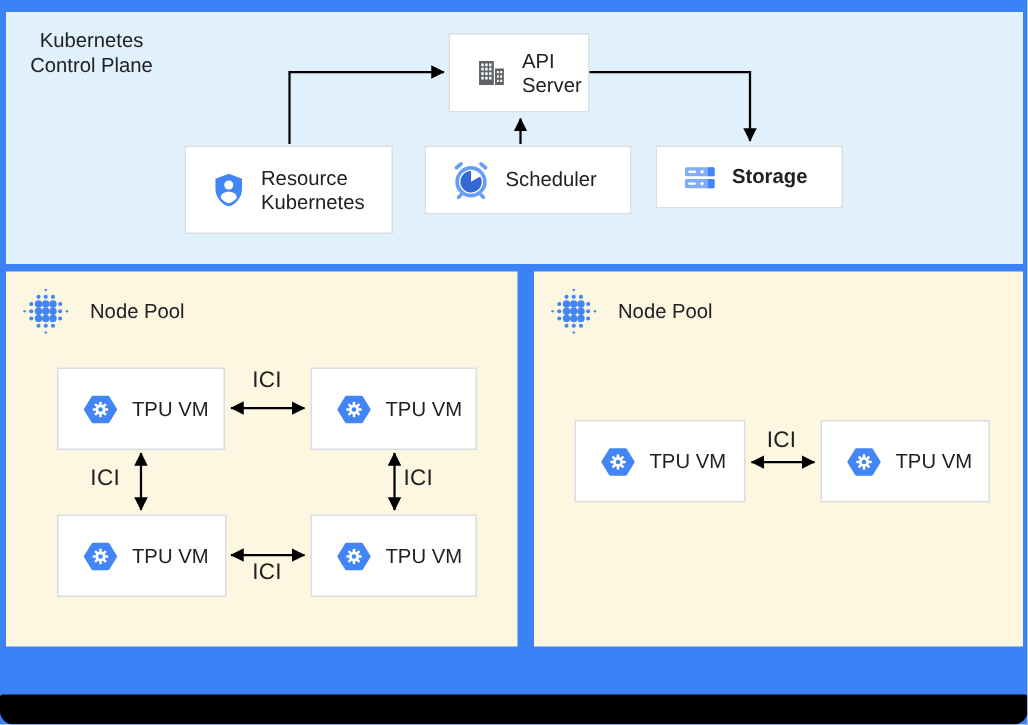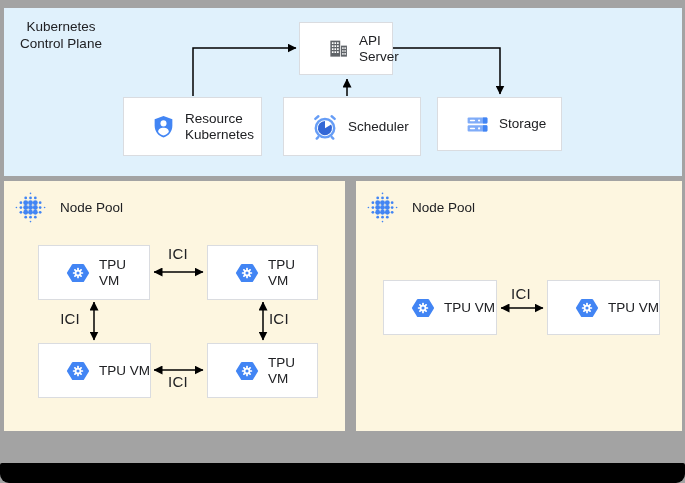--- a/index.html
+++ b/index.html
@@ -1,31 +1,31 @@
 <!DOCTYPE html>
 <html><head>
 <meta charset="utf-8">
 <style>
   html,body{margin:0;padding:0;background:#fff;}
   #canvas{
-    position:relative;width:685px;height:483px;background:#a3a3a3;overflow:hidden;
+    position:relative;width:685px;height:483px;background:#3b82f6;overflow:hidden;
     font-family:"Liberation Sans","DejaVu Sans",sans-serif;color:#202124;
   }
   .section{position:absolute;}
   .cp{left:4px;top:8px;width:678px;height:168px;background:#e0f1fc;}
   .pool-left{left:4px;top:181px;width:341px;height:250px;background:#fdf6e0;}
   .pool-right{left:356px;top:181px;width:326px;height:250px;background:#fdf6e0;}
   .cp-title{
     position:absolute;left:8px;top:10px;width:98px;text-align:center;
     font-size:13.5px;line-height:17px;color:#202124;
   }
   .box{
     position:absolute;background:#ffffff;border:1px solid #dadce0;box-sizing:border-box;
     display:flex;align-items:center;justify-content:flex-start;
-    padding-left:27px;gap:9px;
+    padding-left:16px;gap:9px;
   }
   .box .label{font-size:13.5px;line-height:16px;color:#202124;}
   .pool-header{position:absolute;left:10px;top:10px;display:flex;align-items:center;gap:13px;}
   .pool-header .label{font-size:13.5px;color:#202124;white-space:nowrap;}
   .icon{flex:0 0 auto;display:block;}
   .overlay{position:absolute;left:0;top:0;width:685px;height:483px;pointer-events:none;}
   .ici{
     position:absolute;font-size:15px;line-height:13px;color:#202124;letter-spacing:.2px;
   }
   .ici.center{text-align:center;}
@@ -131,28 +131,28 @@
       <span class="label">API Server</span>
     </div>
 
     <div class="box" style="left:119px;top:89px;width:139px;height:59px;">
       <svg class="icon" width="25" height="25">
           <use href="#sym-shield"></use>
         </svg>
       <span class="label">Resource Kubernetes</span>
     </div>
 
-    <div class="box" style="left:279px;top:89px;width:138px;height:59px;">
+    <div class="box" style="left:279px;top:89px;width:138px;height:46px;">
       <svg class="icon" width="28" height="28">
           <use href="#sym-clock"></use>
         </svg>
       <span class="label">Scheduler</span>
     </div>
 
-    <div class="box" style="left:433px;top:89px;width:125px;height:54px;">
+    <div class="box" style="left:433px;top:89px;width:125px;height:42px;font-weight:bold;">
       <svg class="icon" width="25" height="25">
           <use href="#sym-storage"></use>
         </svg>
       <span class="label">Storage</span>
     </div>
   </div>
 
   <div class="section pool-left">
     <div class="pool-header">
       <svg class="icon" width="33" height="33">

